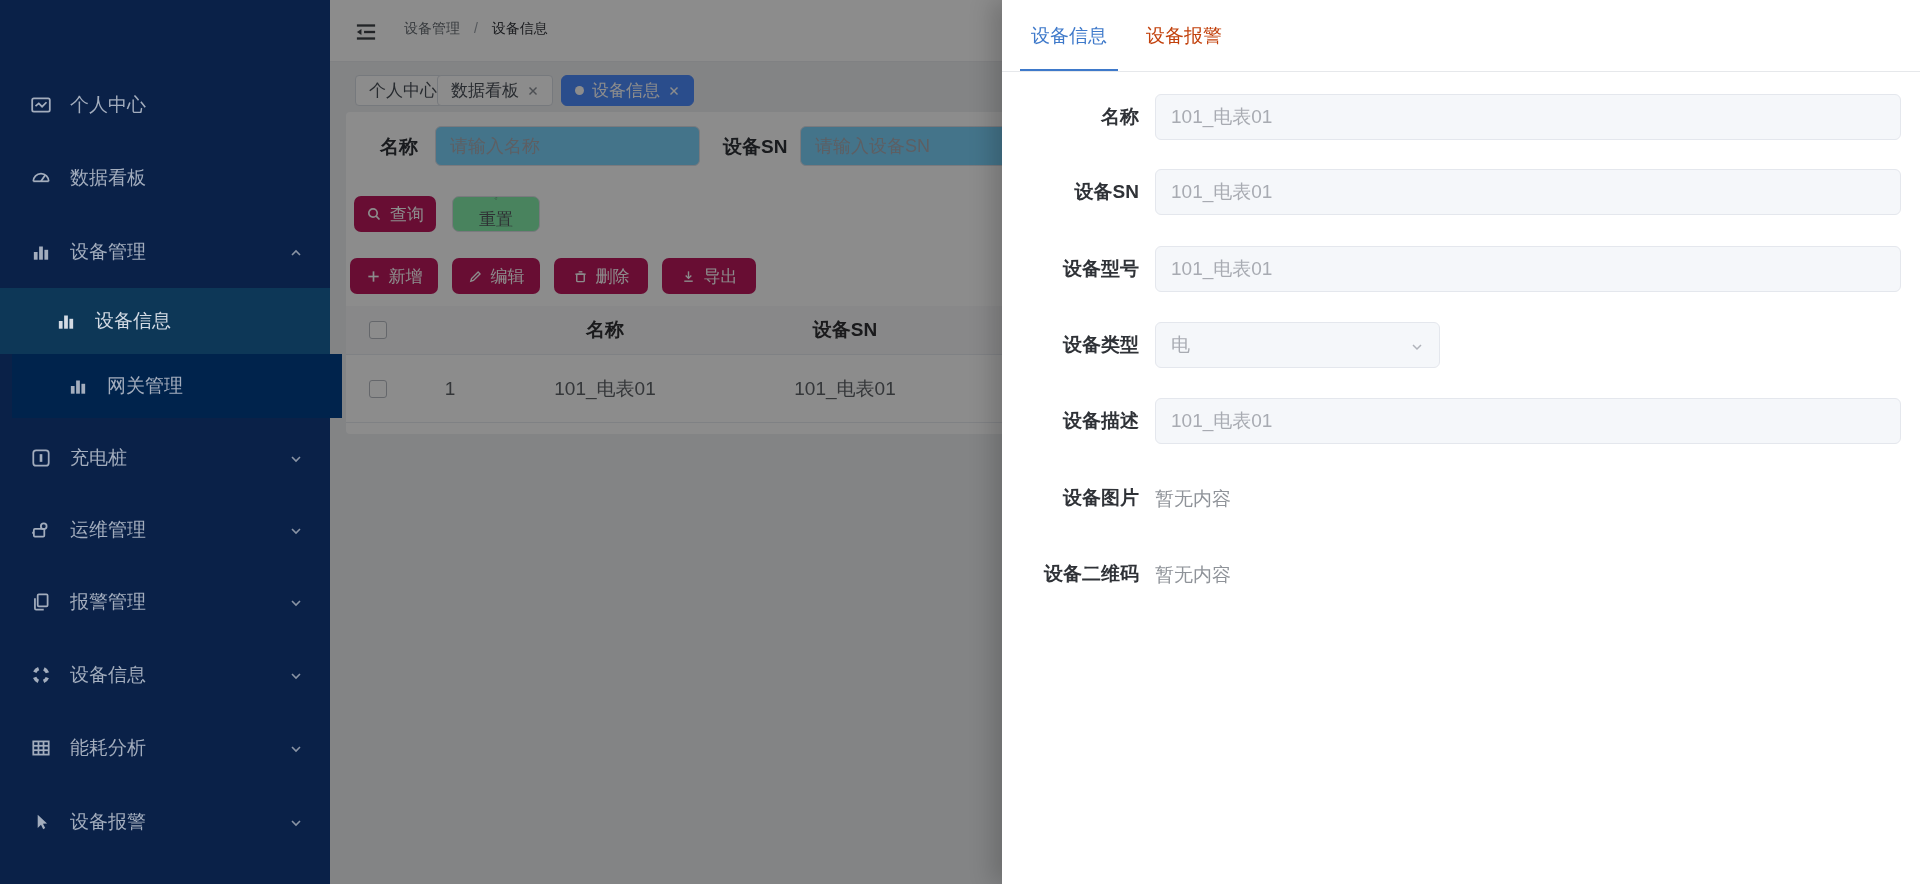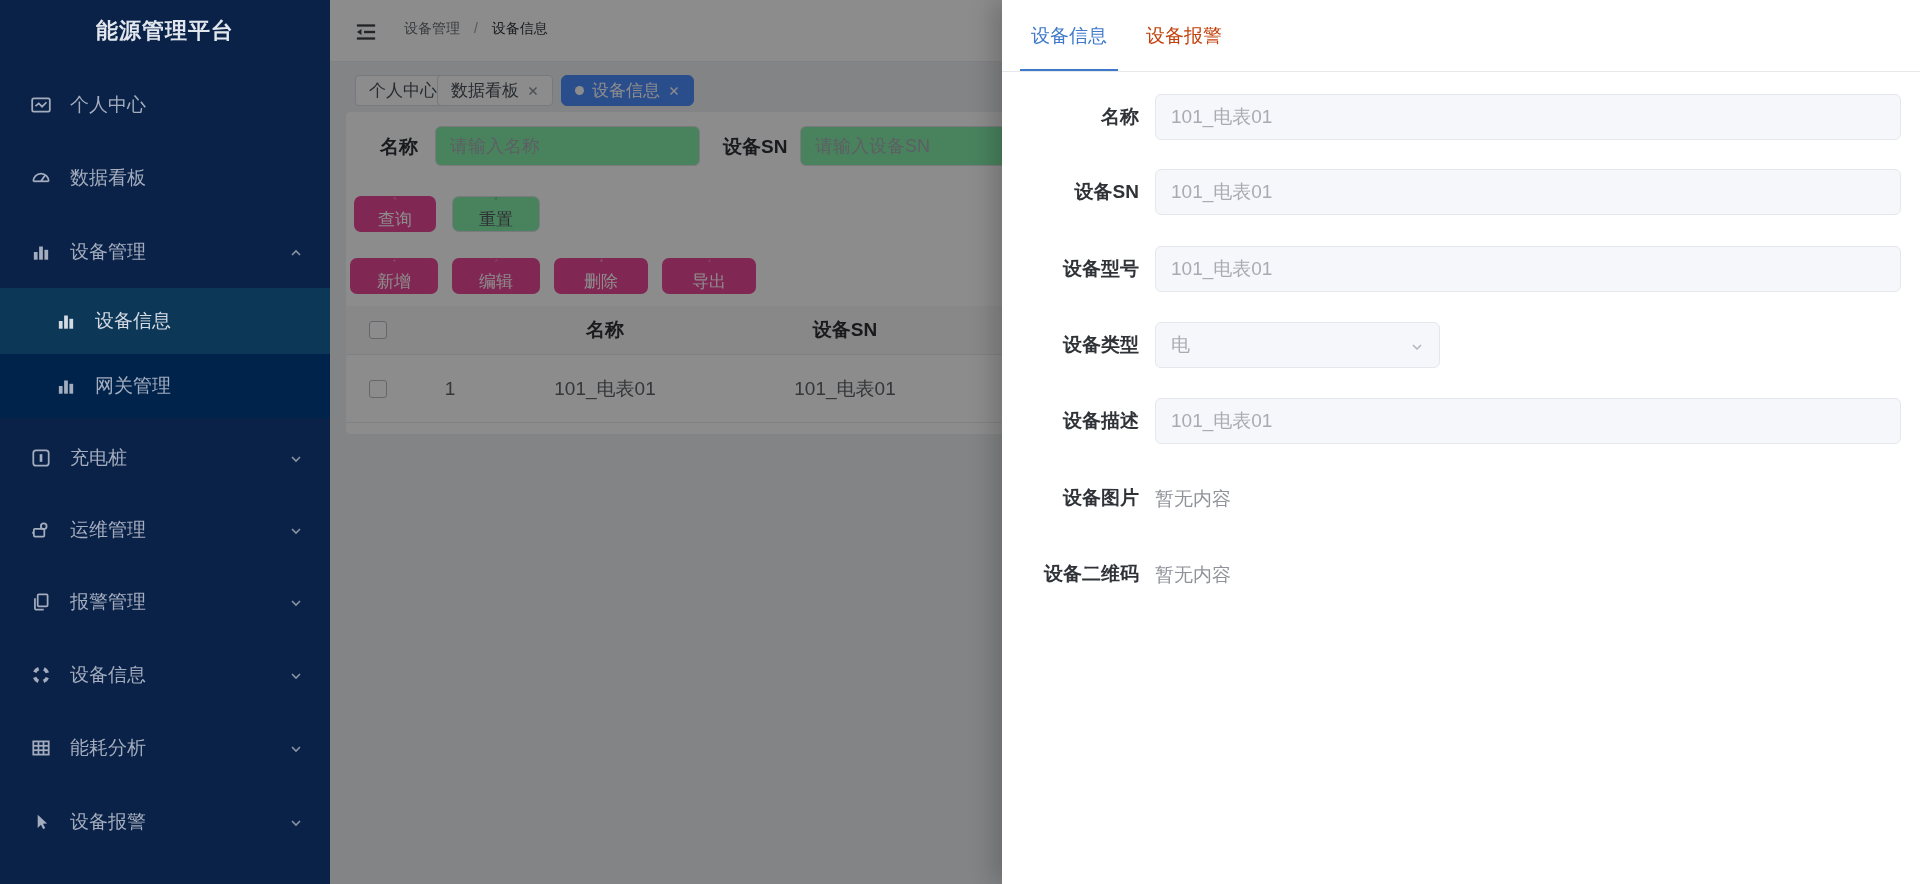--- a/index.html
+++ b/index.html
@@ -8,21 +8,21 @@
 
   
   .sidebar { position:absolute; left:0; top:0; width:330px; height:884px; background:#0a2148; z-index:6; }
   .logo { position:absolute; top:16px; left:0; width:330px; text-align:center; color:#e2e7ee;
           font-size:22px; font-weight:bold; letter-spacing:1px; }
   .s-item { position:absolute; left:0; width:330px; height:56px; display:flex; align-items:center;
             padding-left:30px; color:#a3adbd; font-size:19px; cursor:pointer; }
   .s-item .s-icon { width:22px; height:22px; margin-right:18px; display:flex; align-items:center; justify-content:center; }
   .s-item .chev { position:absolute; right:26px; top:50%; transform:translateY(-50%); width:16px; height:16px; }
   .s-sub { padding-left:55px; }
-  .s-sub.plain { background:#00234c; }
+  .s-sub.plain { background:#00234c;margin-left:12px; }
   .s-sub.active { background:#0d3757; color:#d4dbe4; }
 
   
   .main { position:absolute; left:330px; top:0; width:1590px; height:884px; background:#eef0f3; z-index:1; }
   .topbar { position:absolute; left:0; top:0; width:100%; height:62px; background:#ffffff; border-bottom:1px solid #e9ebef; }
   .fold { position:absolute; left:23px; top:19px; width:26px; height:26px; cursor:pointer; }
   .crumb { position:absolute; left:74px; top:20px; font-size:14px; color:#6a7076; }
   .crumb .sep { margin:0 10px; color:#9aa0a8; }
   .crumb .cur { color:#33363b; }
 
@@ -30,27 +30,27 @@
   .tag { position:absolute; top:13px; height:31px; display:flex; align-items:center; gap:8px;
          background:#ffffff; border:1px solid #d8dce3; border-radius:4px; padding:0 13px;
          font-size:17px; color:#4a5058; cursor:pointer; }
   .tag.active { background:#4e8cff; border-color:#4e8cff; color:#ffffff; border-radius:6px; }
   .tag .dot { width:9px; height:9px; border-radius:50%; background:#ffffff; }
   .tag .x { width:12px; height:12px; display:flex; }
 
   .card { position:absolute; left:16px; top:112px; width:1558px; height:322px; background:#ffffff; border-radius:4px; }
 
   .f-label { position:absolute; font-size:19px; font-weight:bold; color:#2f3237; }
-  .inp { position:absolute; height:40px; border:1px solid #dcdfe6; border-radius:6px; background:#86efac;
+  .inp { position:absolute; height:40px; border:1px solid #dcdfe6; border-radius:6px; background:#7dd3fc;
          font-size:18px; color:#444; padding:16px 14px; outline:none; }
   .inp::placeholder { color:#a9adb5; }
 
   .btn { position:absolute; height:36px; display:flex; align-items:center; justify-content:center; gap:8px;
          border-radius:7px; font-size:17px; cursor:pointer; border:1px solid transparent; }
-  .btn.primary { background:#ec4899; color:#ffffff;flex-direction:column; }
+  .btn.primary { background:#be185d; color:#ffffff; }
   .btn.plain { background:#86efac; color:#55595f; border-color:#dcdfe6;flex-direction:column; }
 
   .table { position:absolute; left:16px; top:306px; width:1558px; }
   .t-head { display:flex; height:49px; background:#f7f8fa; border-bottom:1px solid #e8ebf0; align-items:center; }
   .t-row  { display:flex; height:68px; background:#ffffff; border-bottom:1px solid #e8ebf0; align-items:center; }
   .tc { text-align:center; font-size:19px; }
   .tc.c1{width:64px;} .tc.c2{width:80px;} .tc.c3{width:230px;} .tc.c4{width:250px;} .tc.cf{flex:1;}
   .t-head .tc { font-weight:bold; color:#303133; }
   .t-row .tc { color:#5f6368; }
   .cbx { width:18px; height:18px; border:1px solid #b8bcc4; border-radius:3px; background:#fff; margin:0 auto; cursor:pointer; }
@@ -71,21 +71,20 @@
               border-radius:6px; font-size:19px; color:#a8abb2; display:flex; align-items:center; padding:0 15px; }
   .d-select .dchev { position:absolute; right:14px; top:15px; width:16px; height:16px; }
   .d-text { position:absolute; left:153px; font-size:19px; color:#8f9399; }
 </style>
 </head>
 <body>
 
 <div class="stage">
 
   <aside class="sidebar">
-    <div class="logo">能源管理平台</div>
 
     <div class="s-item" style="top:77px">
       <span class="s-icon">
         <svg width="22" height="22" viewBox="0 0 20 20" fill="none" stroke="currentColor" stroke-width="1.6">
           <rect x="2" y="4" width="16" height="12" rx="1.5"></rect>
             <polyline points="5,11 8,8.5 11,11.5 15,7.5"></polyline>
         </svg>
         </span>
       <span>个人中心</span>
     </div>

